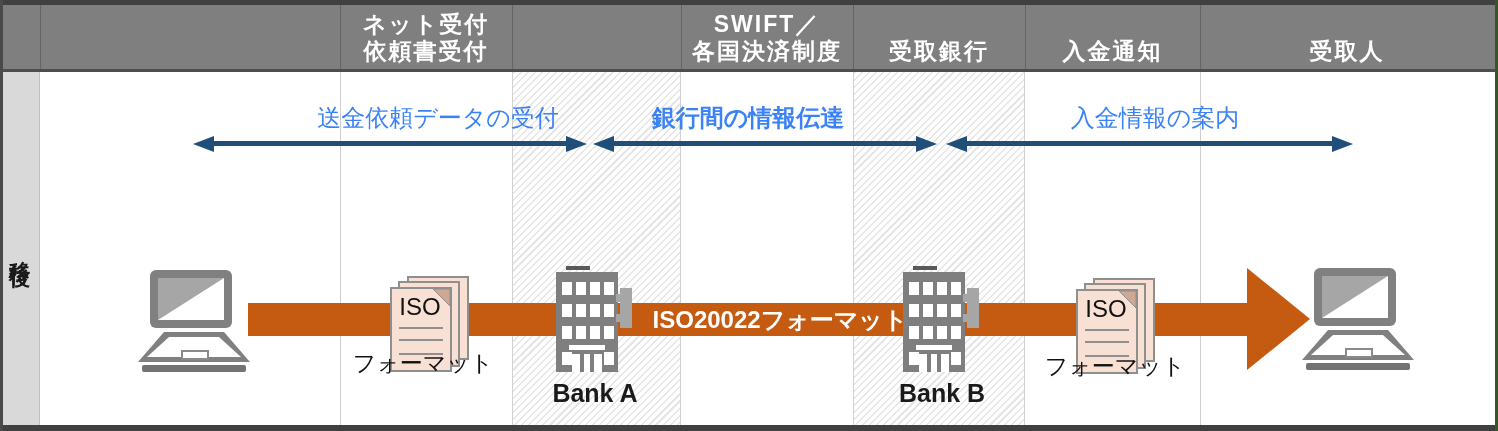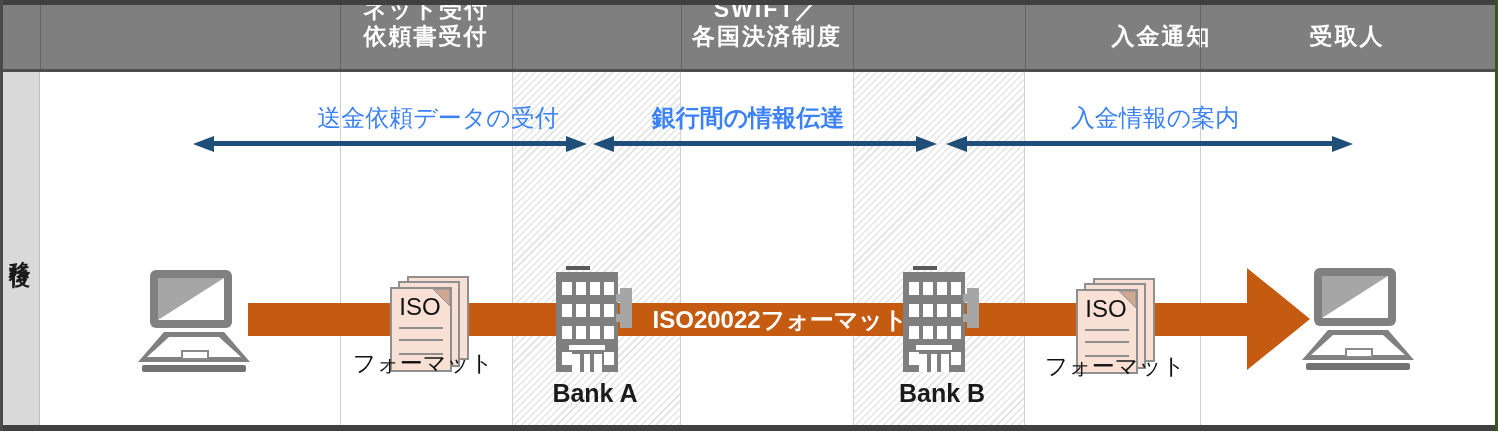--- a/index.html
+++ b/index.html
@@ -10,21 +10,21 @@
   
   .b-top{position:absolute;left:0;top:0;width:100%;height:5px;background:#404040;z-index:20;}
   .b-bottom{position:absolute;left:0;bottom:0;width:100%;height:6px;background:#404040;z-index:20;}
   .b-left{position:absolute;left:0;top:0;width:3px;height:100%;background:#4a4a4a;z-index:20;}
   .b-right{position:absolute;right:0;top:0;width:3px;height:100%;background:#375623;z-index:21;}
   
   .header{position:absolute;left:0;top:0;width:100%;height:72px;background:#7f7f7f;z-index:10;}
   .header-bottom-line{position:absolute;left:0;top:69px;width:100%;height:3px;background:#4d4d4d;z-index:12;}
   .hcell{
     position:absolute;top:0;height:72px;display:flex;flex-direction:column;
-    justify-content:flex-end;align-items:center;padding-bottom:22px;box-sizing:border-box;
+    justify-content:flex-end;align-items:center;padding-bottom:7px;box-sizing:border-box;
     color:#ffffff;font-weight:bold;font-size:23px;line-height:27px;letter-spacing:2px;text-align:center;
   }
   .hline{display:block;white-space:nowrap;}
   .hdiv{position:absolute;top:5px;height:65px;width:1px;background:#646464;z-index:11;}
   
   .side-col{
     position:absolute;left:0;top:72px;width:40px;height:353px;background:#d9d9d9;
     display:flex;align-items:center;justify-content:center;z-index:3;
     border-right:1px solid #bfbfbf;box-sizing:border-box;
   }
@@ -74,21 +74,25 @@
 
   <div class="header">
     <div class="hcell" style="left:340px;width:172px;">
       <span class="hline">ネット受付</span>
       <span class="hline">依頼書受付</span>
     </div>
     <div class="hcell" style="left:681px;width:172px;">
       <span class="hline">SWIFT／</span>
       <span class="hline">各国決済制度</span>
     </div>
-    <div class="hcell" style="left:1074px;width:175px;">
+    <div class="hcell" style="left:853px;width:172px;">
+      <span class="hline">受取銀行</span>
+      <span class="hline"></span>
+    </div>
+    <div class="hcell" style="left:1025px;width:175px;">
       <span class="hline">入金通知</span>
       <span class="hline"></span>
     </div>
     <div class="hcell" style="left:1200px;width:294px;">
       <span class="hline">受取人</span>
       <span class="hline"></span>
     </div>
     <div class="hdiv" style="left:40px;"></div>
     <div class="hdiv" style="left:340px;"></div>
     <div class="hdiv" style="left:512px;"></div>

